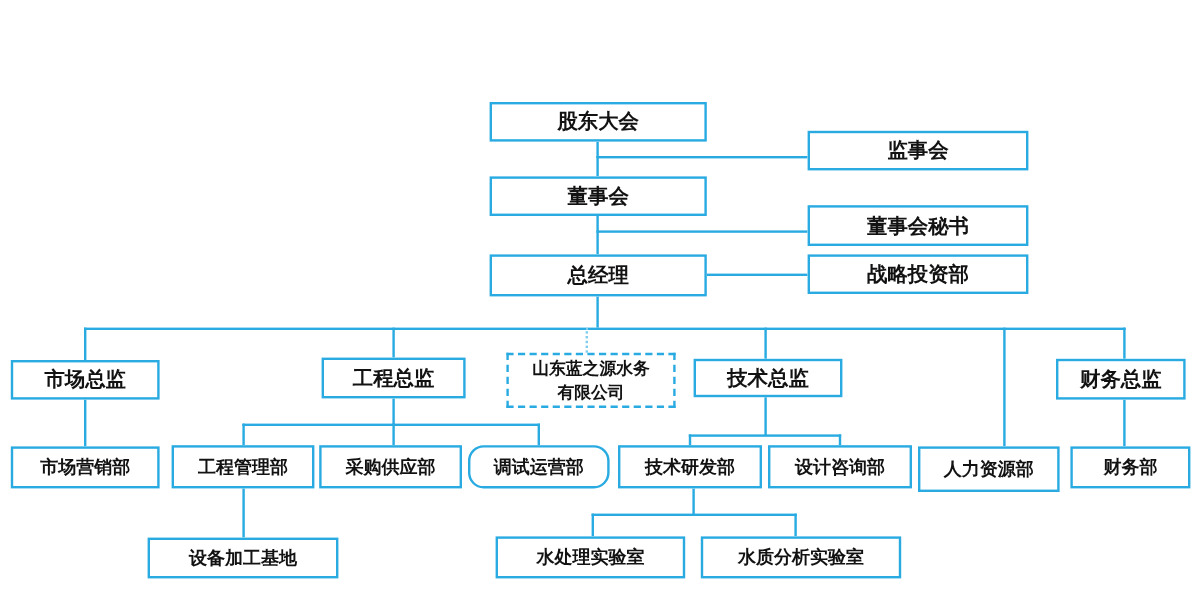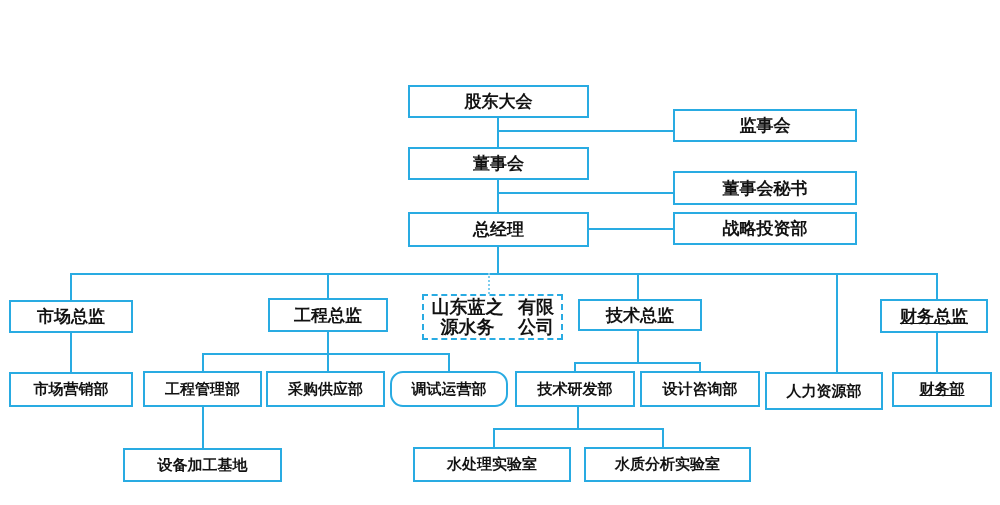--- a/index.html
+++ b/index.html
@@ -7,48 +7,48 @@
     position:relative;width:1000px;height:505px;background:#ffffff;overflow:hidden;
     font-family:"Liberation Sans",sans-serif;
   }
   .node{
     position:absolute;box-sizing:border-box;background:#ffffff;
     border:2px solid #29abe2;color:#121212;font-weight:bold;
     display:flex;align-items:center;justify-content:center;text-align:center;
   }
   .lvl-top{font-size:17px;}
   .lvl-dept{font-size:15px;}
-  .node.dashed{border:2px dashed #29abe2;font-size:18px;line-height:20px;}
+  .node.dashed{border:2px dashed #29abe2;font-size:14px;line-height:20px;flex-direction:column;}
   .line{position:absolute;background:#29abe2;}
   .hl{height:2px;}
   .vl{width:2px;}
   .dotted{width:0;background:none;border-left:2px dotted #7fcdee;}
 
   
   #n-shareholders{left:408px;top:85px;width:181px;height:33px;}
   #n-supervisory{left:673px;top:109px;width:184px;height:33px;}
   #n-board{left:408px;top:147px;width:181px;height:33px;}
   #n-board-secretary{left:673px;top:171px;width:184px;height:34px;}
   #n-gm{left:408px;top:212px;width:181px;height:35px;}
   #n-strategic{left:673px;top:212px;width:184px;height:33px;}
   
   #n-marketing-director{left:9px;top:300px;width:124px;height:33px;}
   #n-engineering-director{left:268px;top:298px;width:120px;height:34px;}
   #n-company{left:422px;top:294px;width:141px;height:46px;}
   #n-tech-director{left:578px;top:299px;width:124px;height:32px;}
-  #n-finance-director{left:880px;top:299px;width:108px;height:34px;text-decoration:underline;}
+  #n-finance-director{left:880px;top:299px;width:108px;height:34px;}
   
   #n-marketing-dept{left:9px;top:372px;width:124px;height:35px;}
   #n-engineering-mgmt{left:143px;top:371px;width:119px;height:36px;}
   #n-procurement{left:266px;top:371px;width:119px;height:36px;}
   #n-commissioning{left:390px;top:371px;width:118px;height:36px;border-radius:13px;}
   #n-rnd{left:515px;top:371px;width:120px;height:36px;}
   #n-design{left:640px;top:371px;width:120px;height:36px;}
   #n-hr{left:765px;top:372px;width:118px;height:38px;}
-  #n-finance-dept{left:892px;top:372px;width:100px;height:35px;text-decoration:underline;}
+  #n-finance-dept{left:892px;top:372px;width:100px;height:35px;}
   
   #n-equipment-base{left:123px;top:448px;width:159px;height:34px;}
   #n-water-treatment-lab{left:413px;top:447px;width:158px;height:35px;}
   #n-water-quality-lab{left:584px;top:447px;width:167px;height:35px;}
 
   
   #e1 {left:497px;top:118px;height:29px;}  
   #e2 {left:497px;top:130px;width:176px;}  
   #e3 {left:497px;top:180px;height:32px;}  
   #e4 {left:497px;top:192px;width:176px;}  

